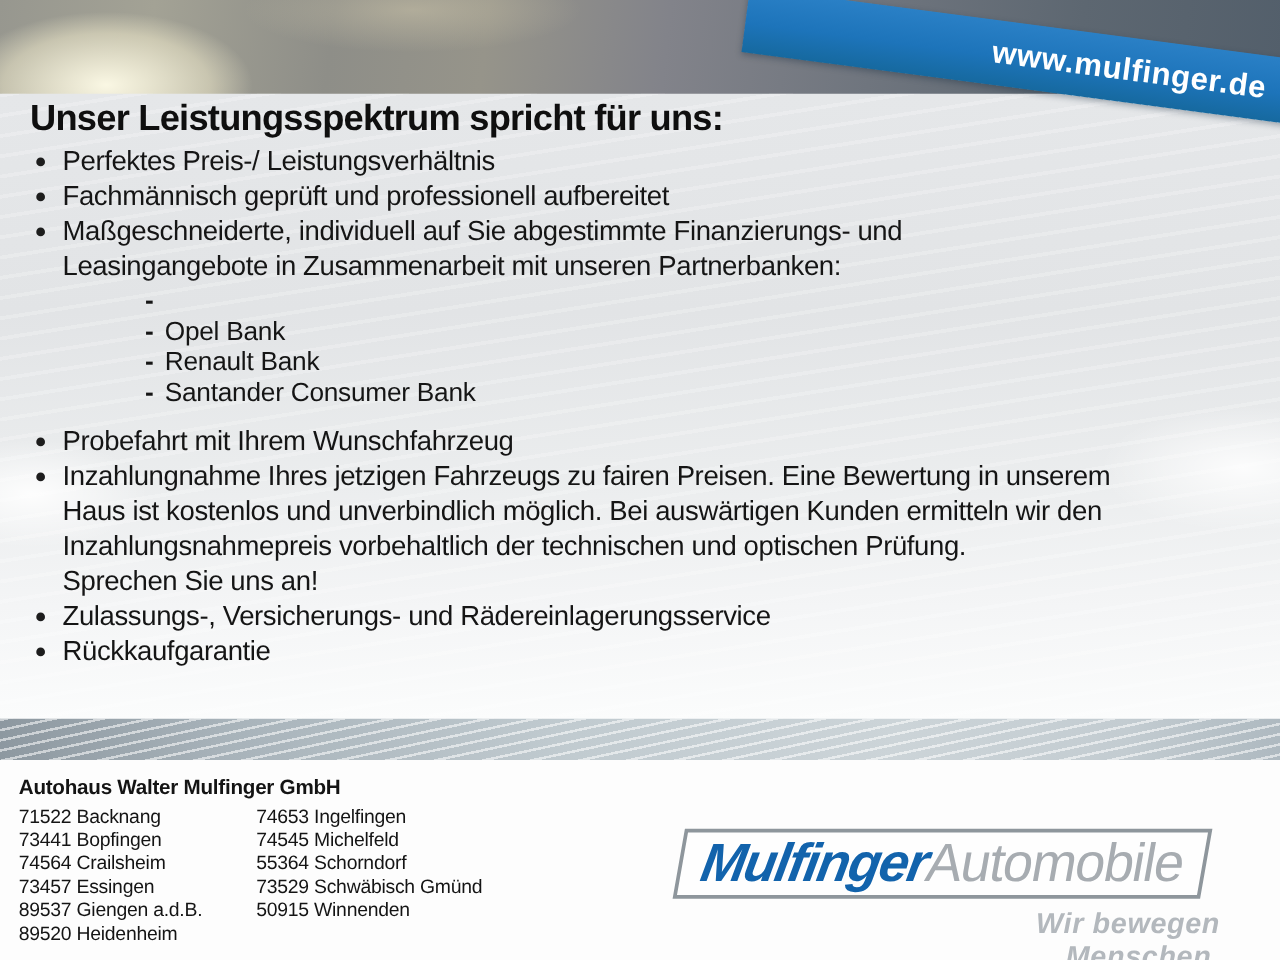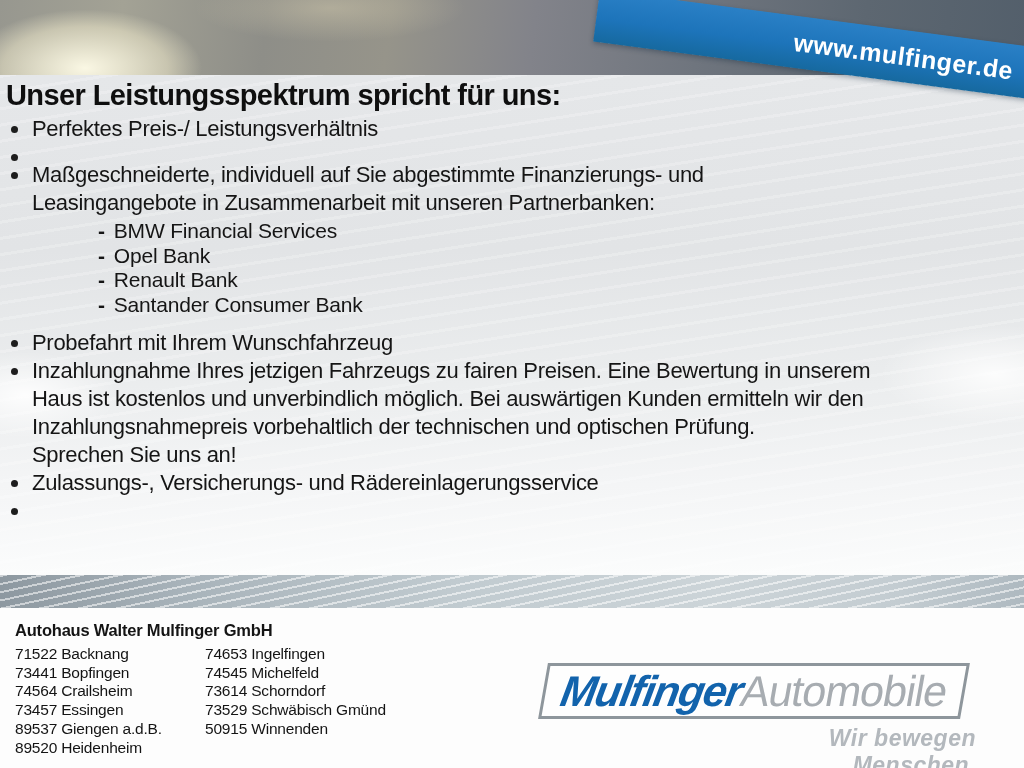--- a/index.html
+++ b/index.html
@@ -24,21 +24,21 @@
     background:linear-gradient(180deg, #2a80c6 0%, #1d74ba 55%, #16699f 100%);
     box-shadow:0 2px 5px rgba(20,40,60,.35);
     display:flex; align-items:center; justify-content:flex-end;
     padding-right:140px;
   }
   .banner-text { color:#ffffff; font-weight:bold; font-size:25px; letter-spacing:.5px; }
 
   
   .content {
     position:absolute; top:75px; left:0; width:100%; height:500px;
-    padding:4px 18px 0 6px;
+    padding:4px 18px 0 24px;
     background:
       repeating-linear-gradient(171deg, rgba(255,255,255,.22) 0 3px, rgba(255,255,255,0) 3px 16px),
       radial-gradient(ellipse 130px 60px at 25px 320px, rgba(255,255,255,.9), rgba(255,255,255,0) 72%),
       radial-gradient(ellipse 160px 70px at 995px 300px, rgba(255,255,255,.85), rgba(255,255,255,0) 72%),
       linear-gradient(180deg, #e5e7e9 0%, #e2e4e6 35%, #ebedee 62%, #f4f5f6 82%, #fbfcfc 100%);
     color:#151515;
   }
   .title {
     font-size:29px; font-weight:bold; letter-spacing:-0.6px;
     color:#0f0f0f; margin:0 0 4px 0; line-height:32px;
@@ -93,31 +93,31 @@
 
   <div class="content">
     <div class="title">Unser Leistungsspektrum spricht für uns:</div>
 
     <div class="bullet">
       <span class="dot"></span>
       <span class="bullet-text">Perfektes Preis-/ Leistungsverhältnis</span>
     </div>
     <div class="bullet">
       <span class="dot"></span>
+      <span class="bullet-text">Fachmännisch geprüft und professionell aufbereitet</span>
     </div>
     <div class="bullet">
       <span class="dot"></span>
       <span class="bullet-text">Maßgeschneiderte, individuell auf Sie abgestimmte Finanzierungs- und
 Leasingangebote in Zusammenarbeit mit unseren Partnerbanken:</span>
     </div>
 
     <div class="sub-list">
       <div class="sub-item">
         <span class="dash">-</span>
-        <span>BMW Financial Services</span>
       </div>
       <div class="sub-item">
         <span class="dash">-</span>
         <span>Opel Bank</span>
       </div>
       <div class="sub-item">
         <span class="dash">-</span>
         <span>Renault Bank</span>
       </div>
       <div class="sub-item">
@@ -136,41 +136,42 @@
 Haus ist kostenlos und unverbindlich möglich. Bei auswärtigen Kunden ermitteln wir den
 Inzahlungsnahmepreis vorbehaltlich der technischen und optischen Prüfung.
 Sprechen Sie uns an!</span>
     </div>
     <div class="bullet">
       <span class="dot"></span>
       <span class="bullet-text">Zulassungs-, Versicherungs- und Rädereinlagerungsservice</span>
     </div>
     <div class="bullet">
       <span class="dot"></span>
+      <span class="bullet-text">Rückkaufgarantie</span>
     </div>
   </div>
 
   <div class="photo-strip"></div>
 
   <div class="footer">
     <div class="company">Autohaus Walter Mulfinger GmbH</div>
 
     <div class="loc-col col1">
       <div>71522 Backnang</div>
       <div>73441 Bopfingen</div>
       <div>74564 Crailsheim</div>
       <div>73457 Essingen</div>
       <div>89537 Giengen a.d.B.</div>
       <div>89520 Heidenheim</div>
     </div>
 
     <div class="loc-col col2">
       <div>74653 Ingelfingen</div>
       <div>74545 Michelfeld</div>
-      <div>73614 Schorndorf</div>
+      <div>55364 Schorndorf</div>
       <div>73529 Schwäbisch Gmünd</div>
       <div>50915 Winnenden</div>
     </div>
 
     <div class="logo-box">
       <span class="logo-brand">Mulfinger</span>
         <span class="logo-suffix">Automobile</span>
     </div>
     <div class="tagline">Wir bewegen Menschen.</div>
   </div>

